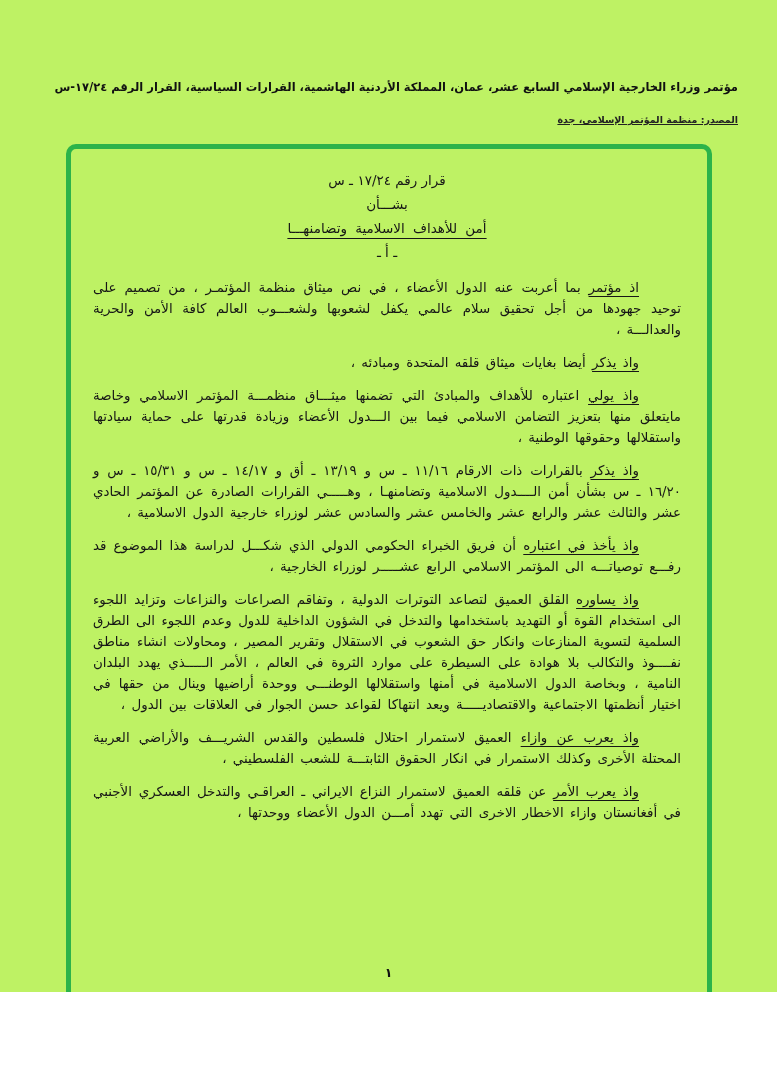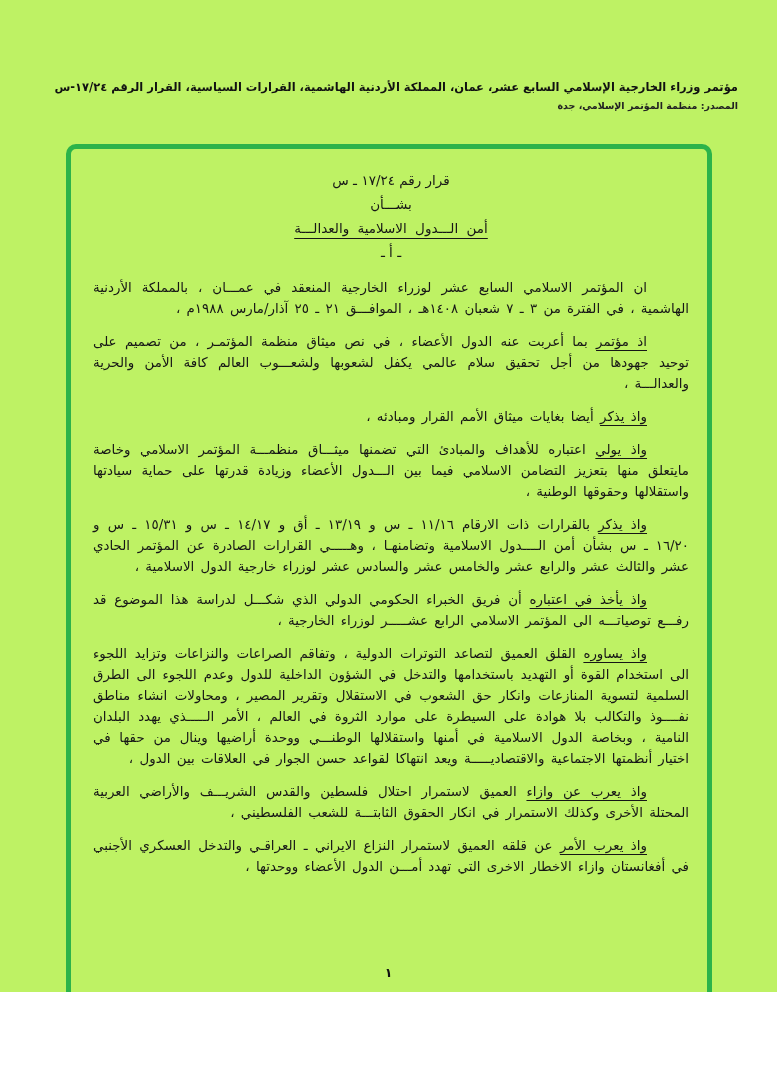--- a/index.html
+++ b/index.html
@@ -26,33 +26,34 @@
     font-weight: bold;
   }
   .page-header .h1 {
     font-size: 11.5px;
     line-height: 15px;
     color: #111111;
   }
   .page-header .h2 {
     font-size: 9.5px;
     line-height: 13px;
-    margin-top: 4px;
+    margin-top: 18px;
     color: #222222;
+    text-decoration: underline;
   }
   .doc-frame {
     position: absolute;
     left: 66px;
     top: 144px;
     width: 646px;
     height: 904px;
     box-sizing: border-box;
     border: 5px solid #2cb34a;
     border-radius: 10px;
-    padding: 20px 18px 12px 22px;
+    padding: 20px 26px 12px 22px;
     direction: rtl;
     overflow: hidden;
   }
   .title-block {
     text-align: center;
     font-size: 13.5px;
     line-height: 22px;
     margin-bottom: 14px;
     color: #161616;
   }
@@ -94,29 +95,28 @@
   <header class="page-header">
     <div class="h1">مؤتمر وزراء الخارجية الإسلامي السابع عشر، عمان، المملكة الأردنية الهاشمية، القرارات السياسية، القرار الرقم ١٧/٢٤-س</div>
     <div class="h2">المصدر:  منظمة المؤتمر الإسلامي، جدة</div>
   </header>
 
   <div class="doc-frame">
 
     <div class="title-block">
       <div class="t-line">قرار رقم ١٧/٢٤ ـ س</div>
       <div class="t-line">بشـــأن</div>
-      <div class="t-line title-underlined">أمن الـــدول الاسلامية والعدالـــة</div>
+      <div class="t-line title-underlined">أمن للأهداف الاسلامية وتضامنهـــا</div>
       <div class="t-line">ـ أ ـ</div>
     </div>
 
-    <p class="para"><span>ان المؤتمر الاسلامي السابع عشر لوزراء الخارجية المنعقد في عمـــان ، بالمملكة الأردنية الهاشمية ، في الفترة من ٣ ـ ٧ شعبان ١٤٠٨هـ ، الموافـــق ٢١ ـ ٢٥ آذار/مارس ١٩٨٨م ،</span></p>
 
     <p class="para"><span class="lead">اذ مؤتمر</span> <span>بما أعربت عنه الدول الأعضاء ، في نص ميثاق منظمة المؤتمـر ، من تصميم على توحيد جهودها من أجل تحقيق سلام عالمي يكفل لشعوبها ولشعـــوب العالم كافة الأمن والحرية والعدالـــة ،</span></p>
 
-    <p class="para"><span class="lead">واذ يذكر</span> <span>أيضا بغايات ميثاق الأمم القرار ومبادئه ،</span></p>
+    <p class="para"><span class="lead">واذ يذكر</span> <span>أيضا بغايات ميثاق قلقه المتحدة ومبادئه ،</span></p>
 
     <p class="para"><span class="lead">واذ يولي</span> <span>اعتباره للأهداف والمبادئ التي تضمنها ميثـــاق منظمـــة المؤتمر الاسلامي وخاصة مايتعلق منها بتعزيز التضامن الاسلامي فيما بين الـــدول الأعضاء وزيادة قدرتها على حماية سيادتها واستقلالها وحقوقها الوطنية ،</span></p>
 
     <p class="para"><span class="lead">واذ يذكر</span> <span>بالقرارات ذات الارقام ١١/١٦ ـ س و ١٣/١٩ ـ أق و ١٤/١٧ ـ س و ١٥/٣١ ـ س و ١٦/٢٠ ـ س بشأن أمن الــــدول الاسلامية وتضامنهـا ، وهـــــي القرارات الصادرة عن المؤتمر الحادي عشر والثالث عشر والرابع عشر والخامس عشر والسادس عشر لوزراء خارجية الدول الاسلامية ،</span></p>
 
     <p class="para"><span class="lead">واذ يأخذ في اعتباره</span> <span>أن فريق الخبراء الحكومي الدولي الذي شكـــل لدراسة هذا الموضوع قد رفـــع توصياتـــه الى المؤتمر الاسلامي الرابع عشـــــر لوزراء الخارجية ،</span></p>
 
     <p class="para"><span class="lead">واذ يساوره</span> <span>القلق العميق لتصاعد التوترات الدولية ، وتفاقم الصراعات والنزاعات وتزايد اللجوء الى استخدام القوة أو التهديد باستخدامها والتدخل في الشؤون الداخلية للدول وعدم اللجوء الى الطرق السلمية لتسوية المنازعات وانكار حق الشعوب في الاستقلال وتقرير المصير ، ومحاولات انشاء مناطق نفــــوذ والتكالب بلا هوادة على السيطرة على موارد الثروة في العالم ، الأمر الـــــذي يهدد البلدان النامية ، وبخاصة الدول الاسلامية في أمنها واستقلالها الوطنـــي ووحدة أراضيها وينال من حقها في اختيار أنظمتها الاجتماعية والاقتصاديـــــة ويعد انتهاكا لقواعد حسن الجوار في العلاقات بين الدول ،</span></p>
 
     <p class="para"><span class="lead">واذ يعرب عن وازاء</span> <span>العميق لاستمرار احتلال فلسطين والقدس الشريـــف والأراضي العربية المحتلة الأخرى وكذلك الاستمرار في انكار الحقوق الثابتـــة للشعب الفلسطيني ،</span></p>

